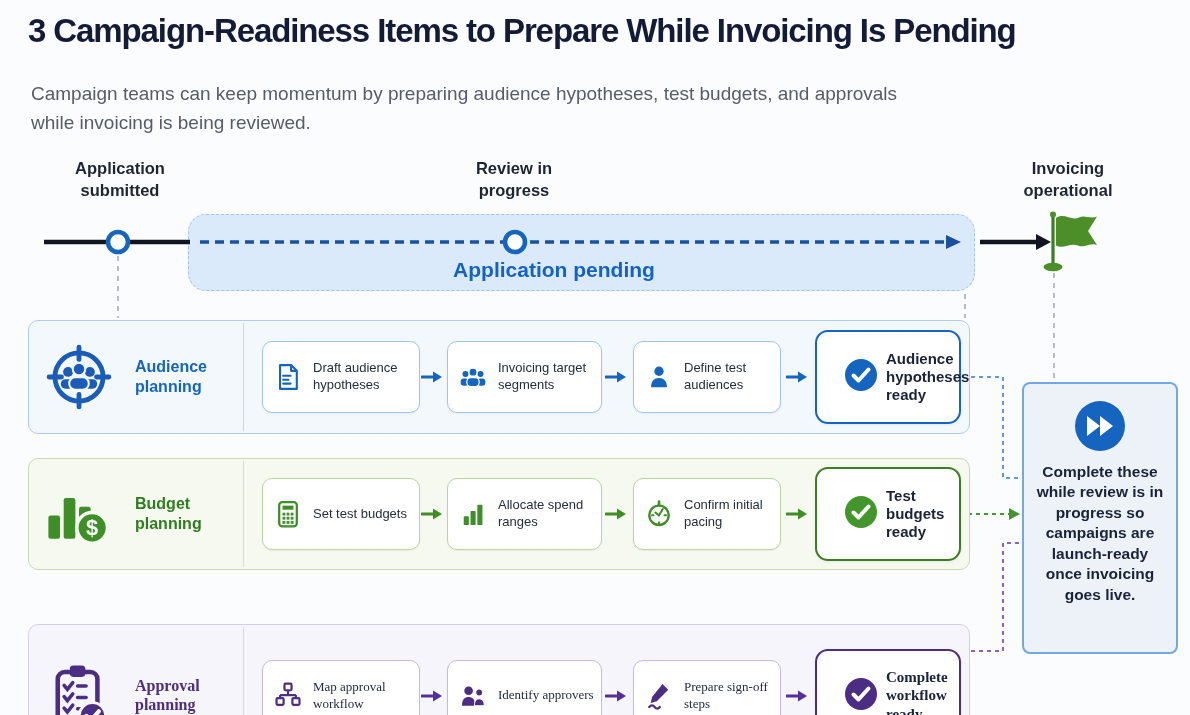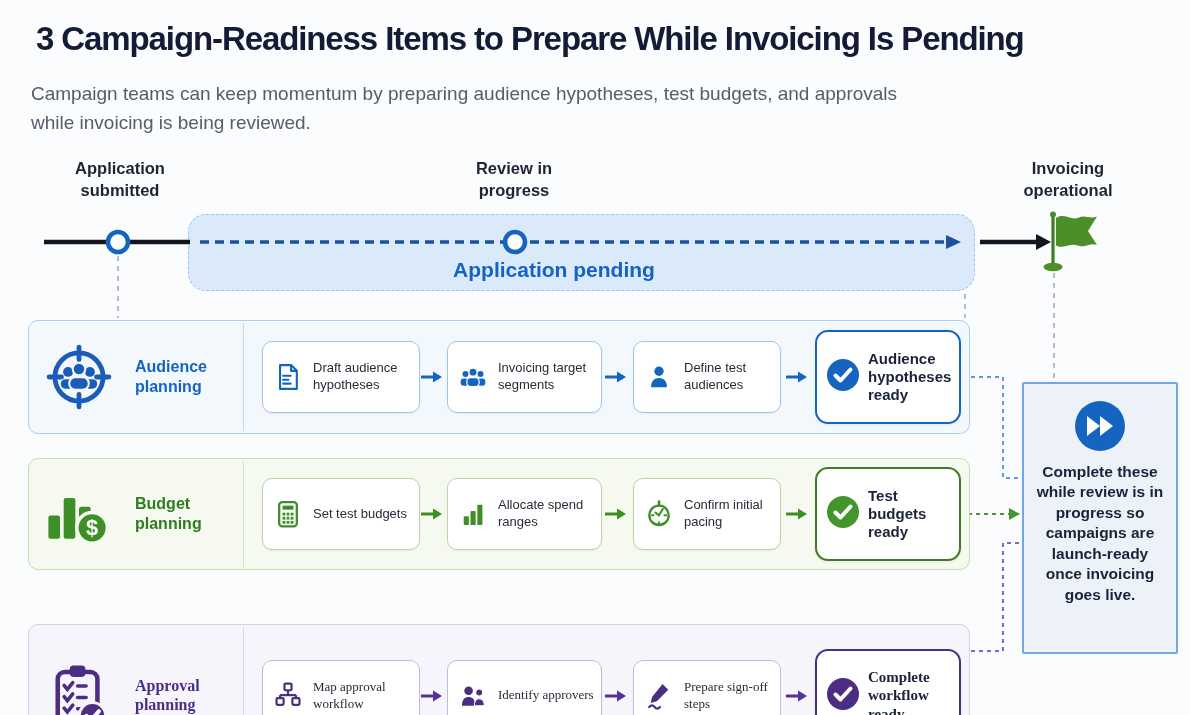--- a/index.html
+++ b/index.html
@@ -1,21 +1,21 @@
 <!DOCTYPE html>
 <html><head>
 <meta charset="utf-8">
 <style>
   html,body{margin:0;padding:0;background:#f4f5f6;}
   .canvas{
     position:relative;width:1190px;height:715px;overflow:hidden;
     background:#fbfcfd;font-family:"Liberation Sans",sans-serif;
   }
   .title{
-    position:absolute;left:28px;top:12px;margin:8px;width:1140px;
+    position:absolute;left:28px;top:12px;margin:0;width:1140px;
     font-size:33px;line-height:1.15;font-weight:800;letter-spacing:-1.1px;color:#141b36;
   }
   .subtitle{
     position:absolute;left:31px;top:80px;margin:0;width:900px;
     font-size:19px;line-height:1.5;color:#565c68;
   }
   .milestone{
     position:absolute;top:157px;text-align:center;
     font-size:16.5px;font-weight:bold;color:#1d2433;line-height:1.35;
   }
@@ -60,29 +60,29 @@
   .s1{left:233px;width:158px;}
   .s2{left:418px;width:155px;}
   .s3{left:604px;width:148px;}
   .step-label{font-size:13px;line-height:1.3;color:#262c38;}
   .step-icon{flex:0 0 auto;display:flex;}
   .arrow{position:absolute;top:50%;transform:translateY(-50%);display:flex;}
   .a1{left:392px;}.a2{left:576px;}.a3{left:757px;}
   .outcome{
     position:absolute;left:786px;top:50%;transform:translateY(-50%);width:146px;height:94px;
     box-sizing:border-box;background:#ffffff;border-radius:13px;display:flex;align-items:center;
-    gap:7px;padding:0 4px 0 8px;box-shadow:0 1px 3px rgba(20,40,80,.07);
+    gap:7px;padding:0 4px 0 26px;box-shadow:0 1px 3px rgba(20,40,80,.07);
   }
   .row-audience .outcome{border:2.5px solid #1565c0;}
   .row-budget   .outcome{border:2.5px solid #3e7d23;}
   .row-approval .outcome{border:2.5px solid #4b2e83;}
   .outcome-label{font-size:15px;font-weight:bold;line-height:1.22;color:#1a2238;width:92px;}
   .side-panel{
     position:absolute;left:1022px;top:382px;width:156px;height:272px;box-sizing:border-box;
-    background:#edf2f8;border:2px solid #70a9e2;border-radius:2px;z-index:3;
+    background:#edf2f8;border:2px solid #70a9e2;border-radius:8px;z-index:3;
     display:flex;flex-direction:column;align-items:center;
   }
   .ff{margin-top:16px;display:flex;}
   .panel-text{
     margin-top:10px;width:132px;text-align:center;
     font-size:15.5px;font-weight:bold;line-height:1.32;color:#1a2238;
   }
 </style>
 </head>
 <body>

